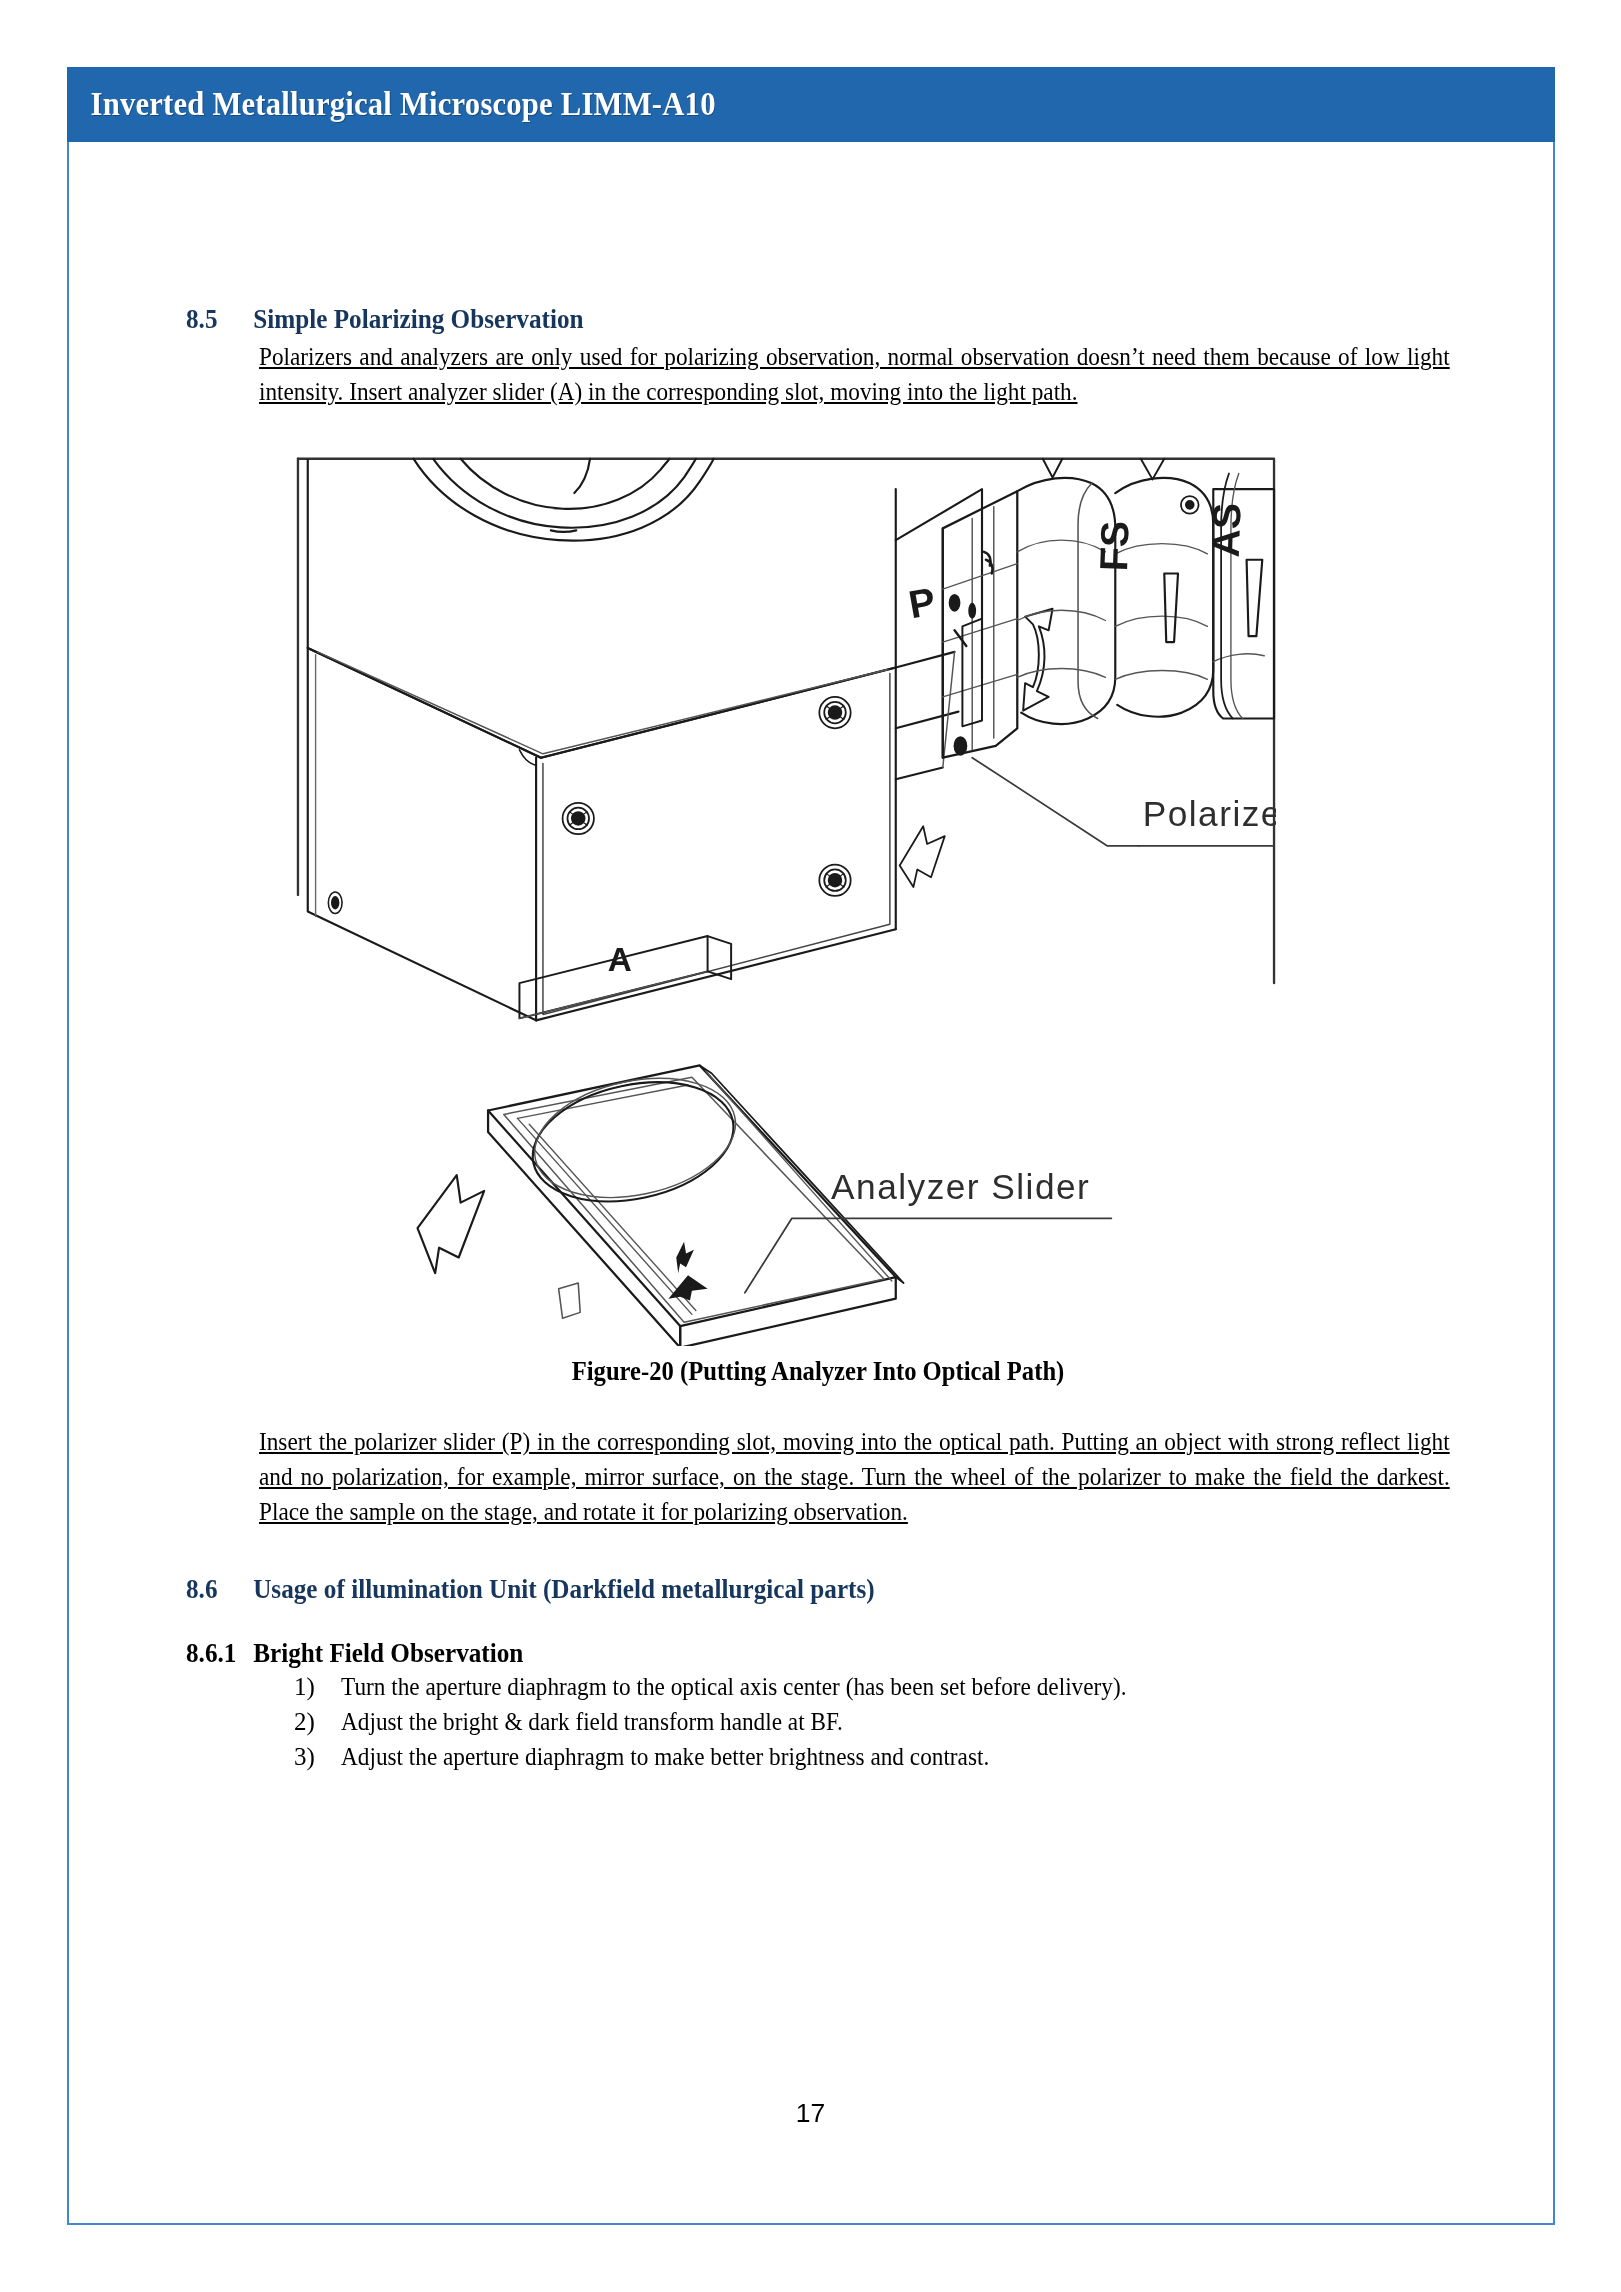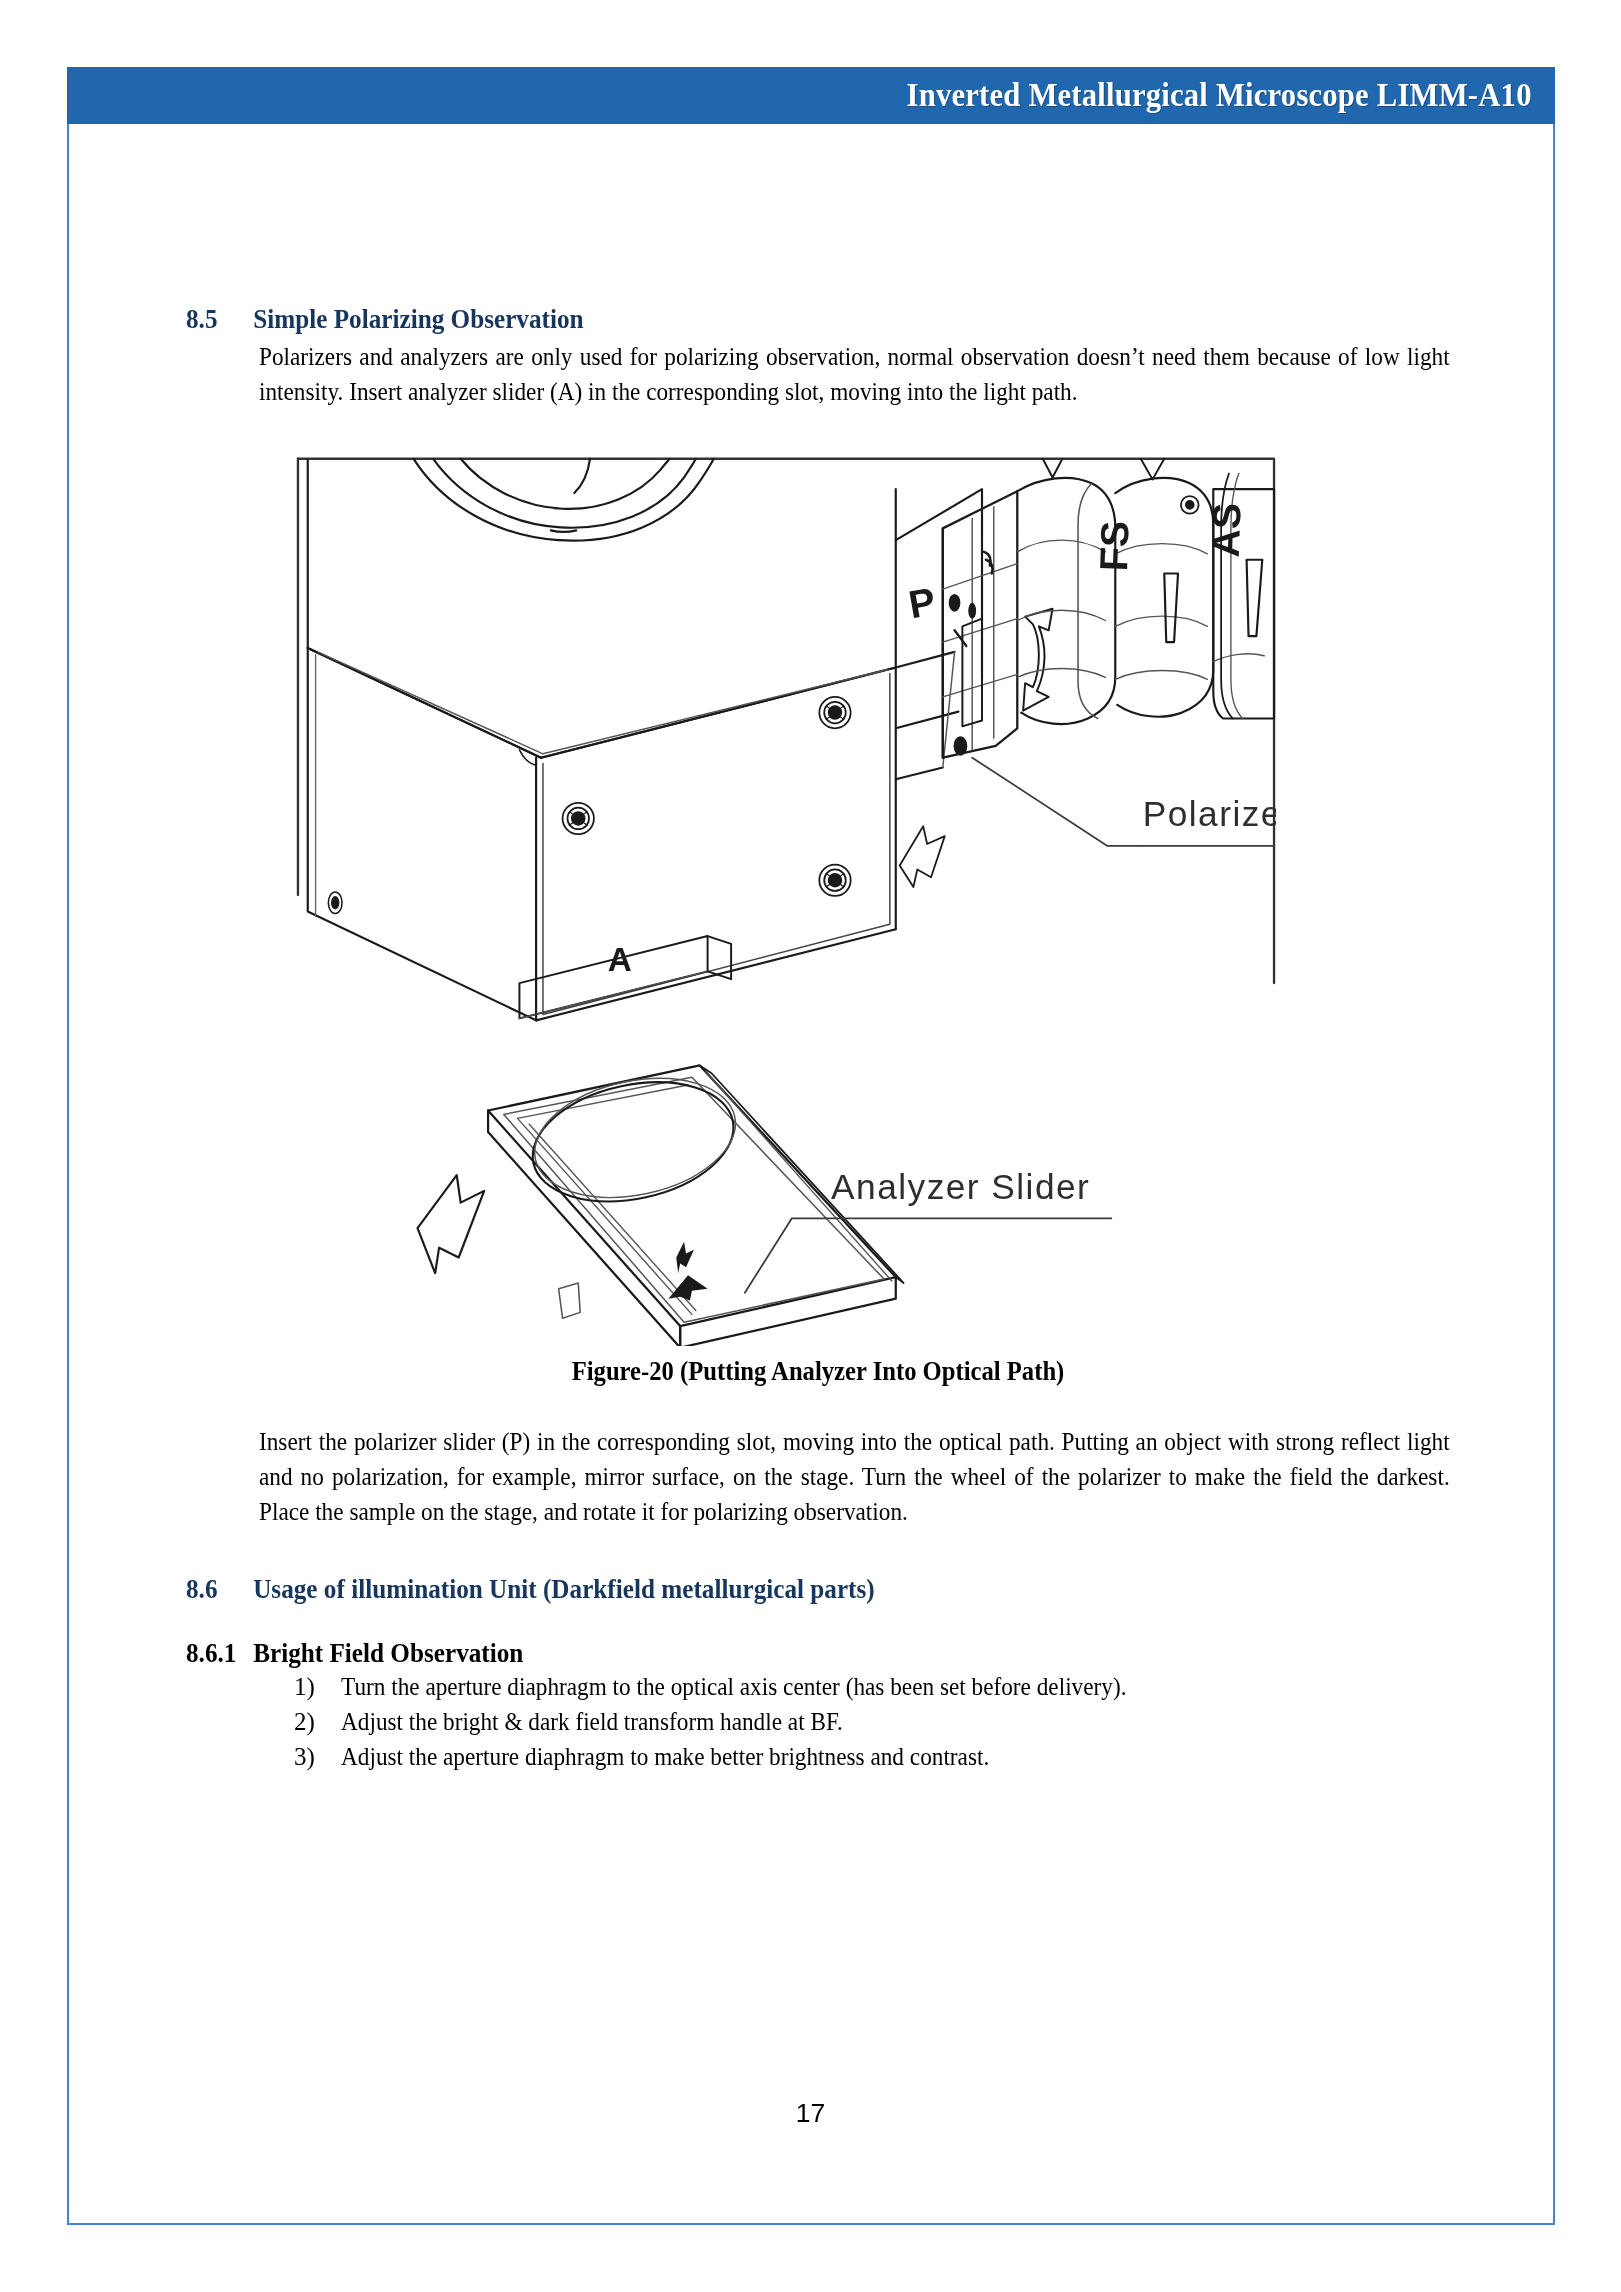--- a/index.html
+++ b/index.html
@@ -25,25 +25,25 @@
     border: 2px solid #3f87d4;
     box-sizing: border-box;
   }
 
   
   #header-banner {
     position: absolute;
     left: 67px;
     top: 67px;
     width: 1488px;
-    height: 57px;
+    height: 75px;
     background: #2167ad;
     display: flex;
     align-items: center;
-    justify-content: flex-end;
+    justify-content: flex-start;
     box-sizing: border-box;
   }
   #header-title {
     color: #ffffff;
     font-family: "Liberation Serif", serif;
     font-weight: bold;
     font-size: 33px;
     letter-spacing: 0.2px;
     text-shadow: 1px 1px 0 rgba(0,0,0,0.28);
     transform: scaleX(0.93);
@@ -85,21 +85,21 @@
     font-size: 25px;
     line-height: 1.40;
     color: #000000;
     text-align: justify;
     margin: 3.9px 0 0 0;
     transform: scaleX(0.93);
     transform-origin: left top;
     width: 107.5%;
   }
 
-  .indent-1 { margin-left: 73px; }
+  .indent-1 { margin-left: 73px; text-decoration: underline; }
 
   
   #figure-block {
     margin-top: 25.5px;
     position: relative;
   }
   #figure-svg-wrap {
     width: 980px;
     margin-left: 110px;
   }

